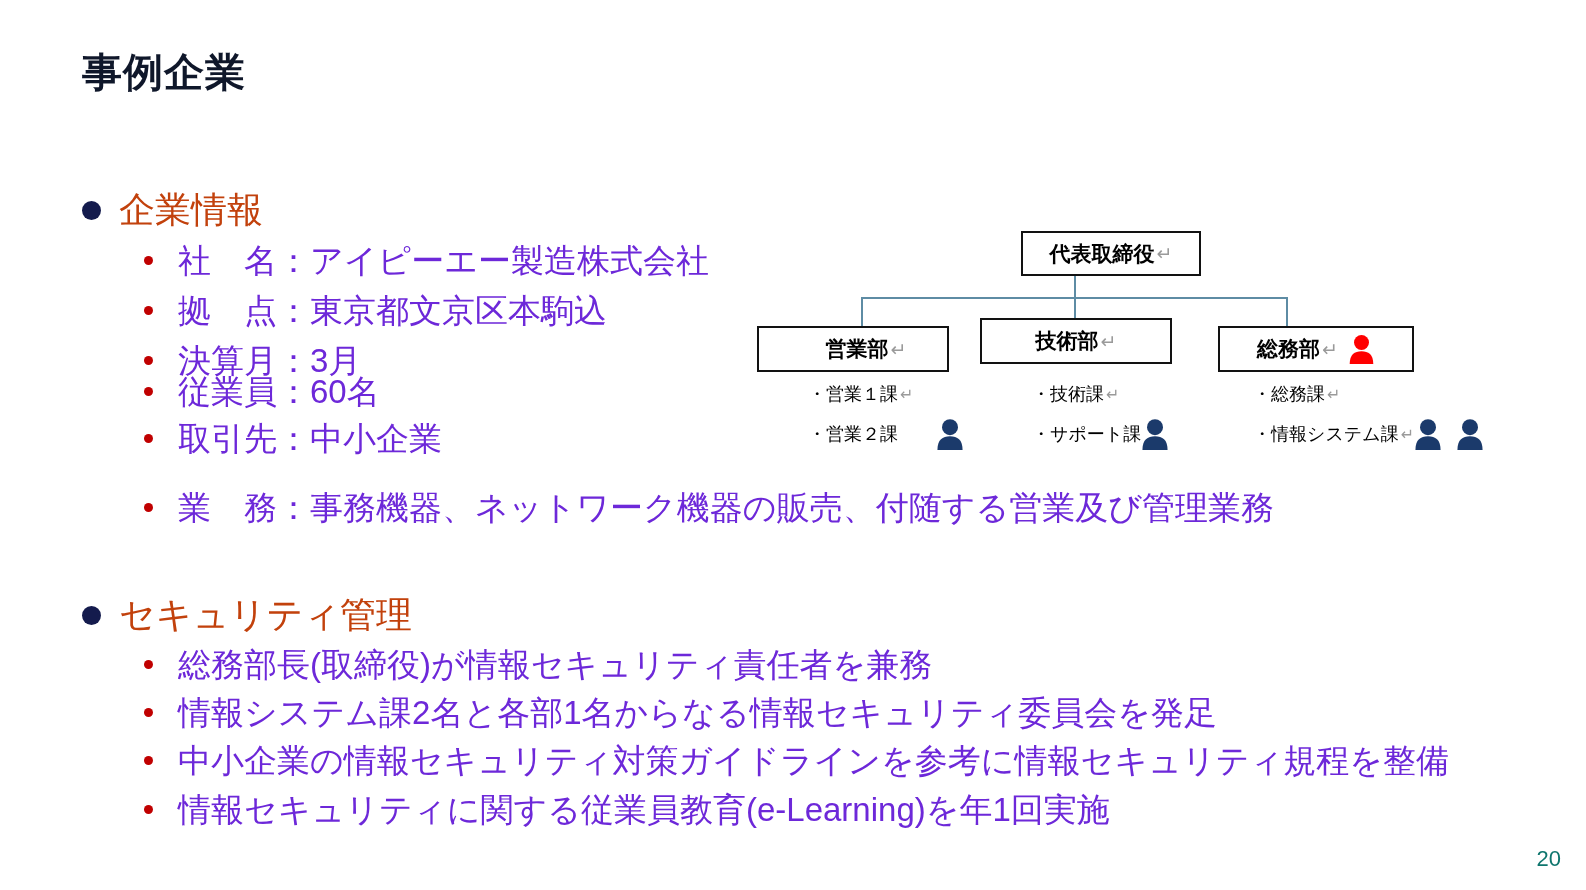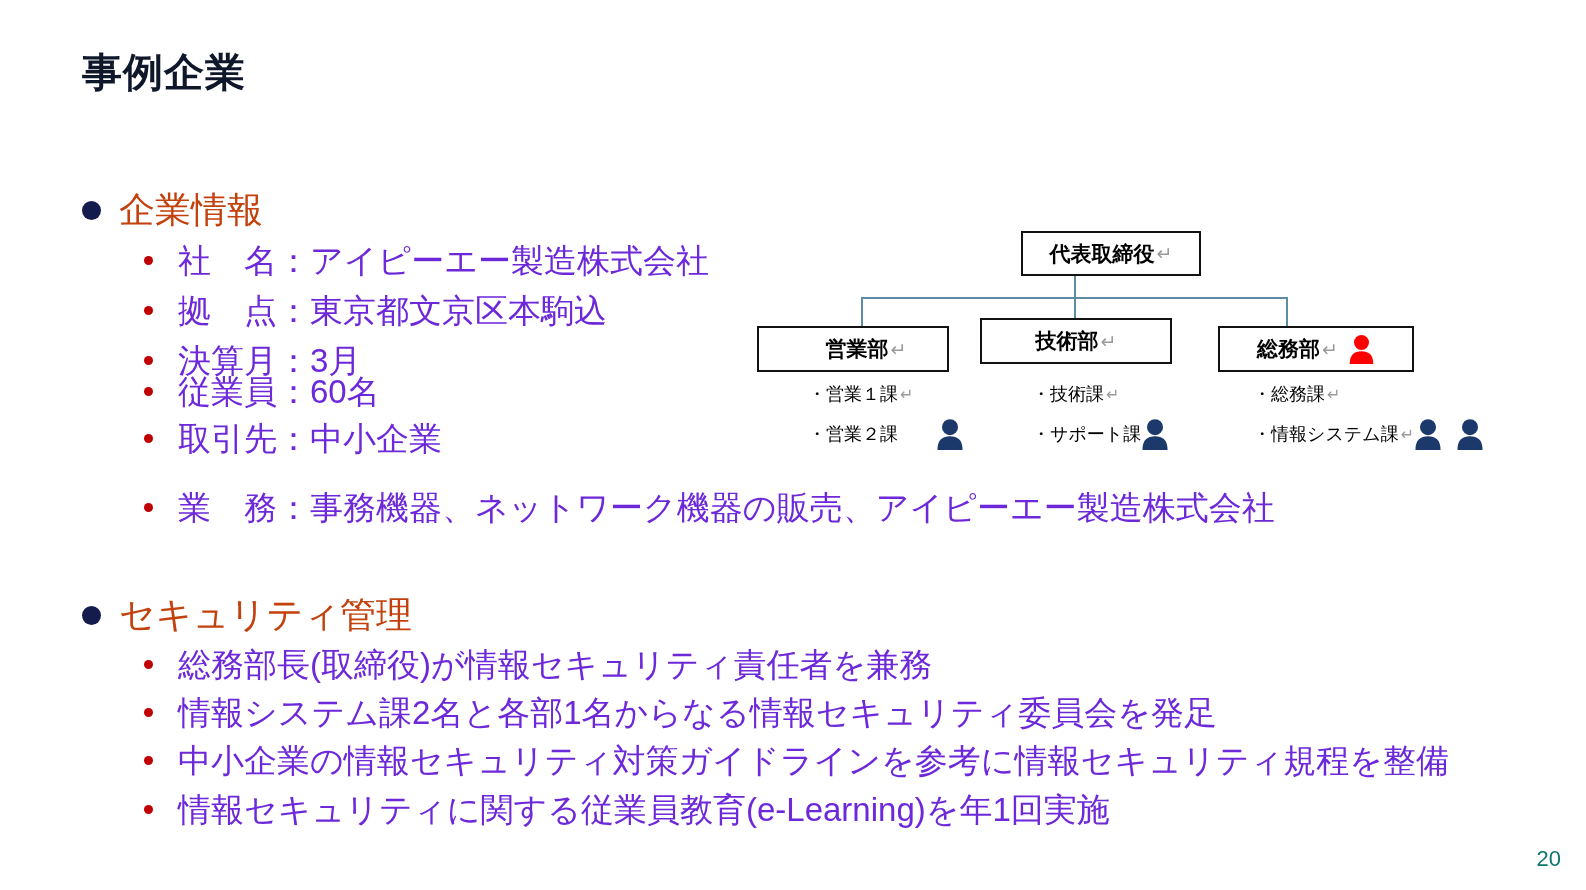--- a/index.html
+++ b/index.html
@@ -164,21 +164,21 @@
     <span class="txt">従業員：60名</span>
   </div>
 
   <div class="l2" style="left:144px; top:422px;">
     <span class="dot2"></span>
     <span class="txt">取引先：中小企業</span>
   </div>
 
   <div class="l2" style="left:144px; top:491px;">
     <span class="dot2"></span>
-    <span class="txt">業　務：事務機器、ネットワーク機器の販売、アイピーエー製造株式会社</span>
+    <span class="txt">業　務：事務機器、ネットワーク機器の販売、付随する営業及び管理業務</span>
   </div>
 
   <div class="l1" style="left:82px; top:597px;">
     <span class="dot1"></span>
     <span>セキュリティ管理</span>
   </div>
 
   <div class="l2" style="left:144px; top:648px;">
     <span class="dot2"></span>
     <span class="txt">総務部長(取締役)が情報セキュリティ責任者を兼務</span>

